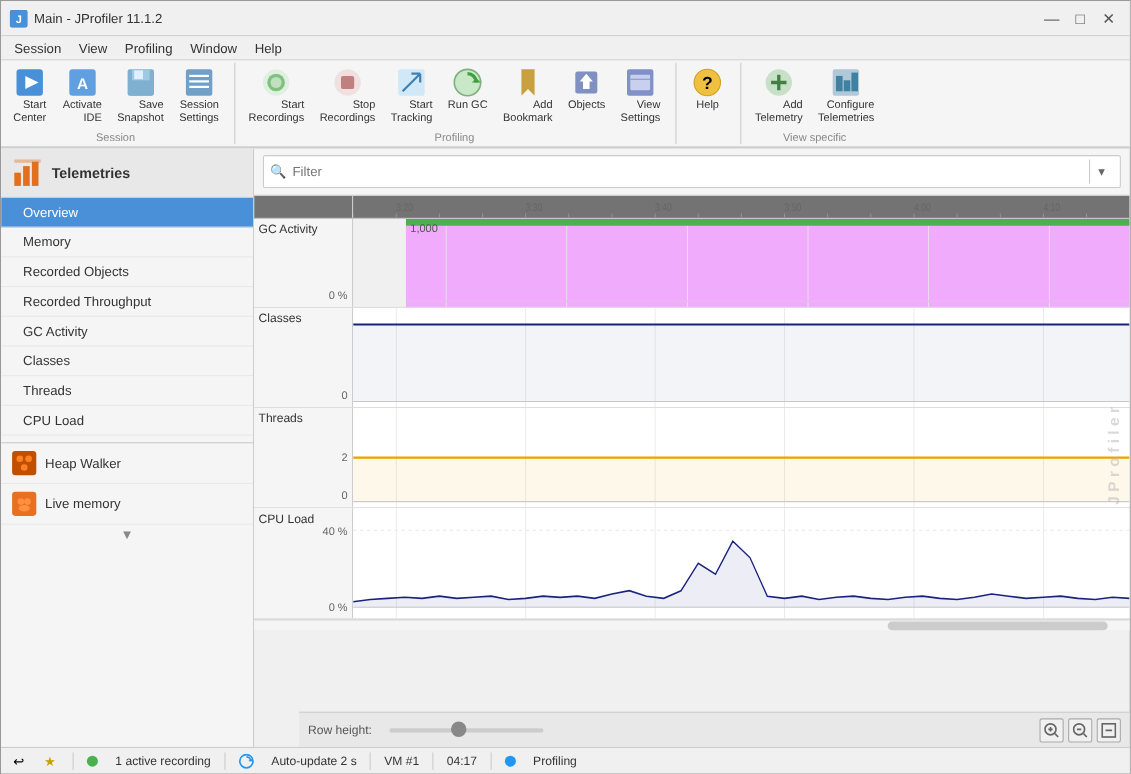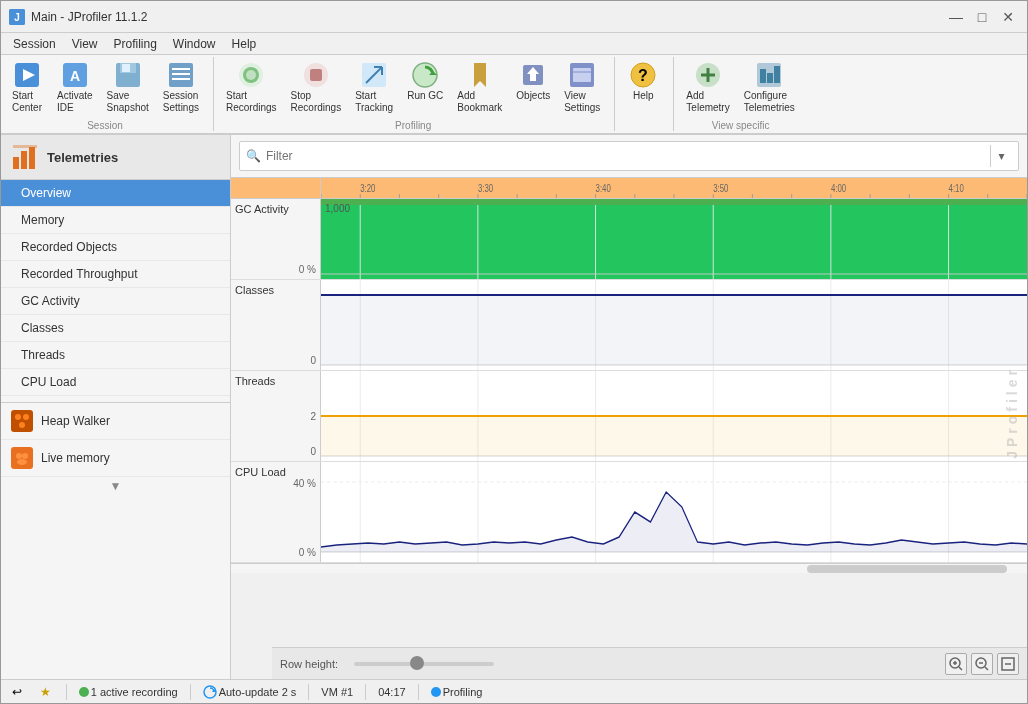--- a/index.html
+++ b/index.html
@@ -12,21 +12,21 @@
     .title-text { flex: 1; font-size: 12px; color: #333; }
     .title-controls { display: flex; gap: 4px; }
     .title-btn { width: 22px; height: 22px; border: none; background: transparent; cursor: pointer; font-size: 14px; display: flex; align-items: center; justify-content: center; color: #555; }
     
     .menu-bar { background: #f0f0f0; height: 22px; display: flex; align-items: center; padding: 0 4px; border-bottom: 1px solid #ccc; }
     .menu-item { padding: 2px 8px; cursor: pointer; font-size: 12px; color: #333; }
     
     .toolbar { background: #f5f5f5; border-bottom: 2px solid #ccc; display: flex; padding: 2px 4px; gap: 2px; }
     .tool-btn { display: flex; flex-direction: column; align-items: center; padding: 3px 5px; cursor: pointer; border: 1px solid transparent; border-radius: 2px; min-width: 44px; background: transparent; }
     .tool-btn-icon { width: 28px; height: 28px; display: flex; align-items: center; justify-content: center; font-size: 18px; }
-    .tool-btn-label { font-size: 10px; color: #333; text-align: left; line-height: 1.2; margin-top: 1px; }
+    .tool-btn-label { font-size: 10px; color: #333; text-align: right; line-height: 1.2; margin-top: 1px; }
     
     .main-content { display: flex; flex: 1; overflow: hidden; }
     
     .sidebar { width: 230px; background: #f5f5f5; border-right: 1px solid #ccc; display: flex; flex-direction: column; overflow: hidden; }
     .sidebar-telemetry { display: flex; align-items: center; padding: 8px 10px; background: #e8e8e8; border-bottom: 1px solid #ccc; }
     .telemetry-icon { width: 28px; height: 28px; margin-right: 8px; }
     .telemetry-label { font-size: 13px; font-weight: bold; color: #333; }
     
     .nav-item { padding: 6px 20px; cursor: pointer; font-size: 12px; color: #333; border-bottom: 1px solid #e8e8e8; }
     .nav-item.active { background: #4a90d9; color: white; }
@@ -47,21 +47,21 @@
     
     .bottom-bar { height: 32px; background: #e8e8e8; border-top: 1px solid #ccc; display: flex; align-items: center; padding: 0 8px; margin-left: 41px; }
     .row-height-label { font-size: 11px; color: #555; margin-right: 8px; }
     .slider-track { flex: 0 0 140px; height: 4px; background: #ccc; border-radius: 2px; position: relative; margin: 0 8px; }
     .slider-thumb { position: absolute; left: 40%; top: -6px; width: 14px; height: 14px; background: #888; border-radius: 50%; cursor: pointer; }
     .bottom-spacer { flex: 1; }
     .zoom-controls { display: flex; gap: 4px; }
     .zoom-btn { width: 22px; height: 22px; border: 1px solid #aaa; background: #f0f0f0; cursor: pointer; display: flex; align-items: center; justify-content: center; font-size: 14px; border-radius: 2px; }
     
     .status-bar { height: 24px; background: #f0f0f0; border-top: 1px solid #ccc; display: flex; align-items: center; padding: 0 8px; gap: 12px; font-size: 11px; color: #333; }
-    .status-item { display: flex; align-items: center; gap: 2px; }
+    .status-item { display: flex; align-items: center; gap: 16px; }
     .status-dot { width: 10px; height: 10px; border-radius: 50%; }
     .status-dot.green { background: #4caf50; }
     .status-dot.blue { background: #2196f3; }
     .status-divider { width: 1px; height: 16px; background: #ccc; }
     
     
     svg { display: block; }
     
     .toolbar-section-label { font-size: 10px; color: #888; text-align: center; margin-top: 2px; }
     
@@ -320,21 +320,21 @@
           <div class="filter-dropdown">▾</div>
         </div>
       </div>
 
       <div class="charts-area" style="position:relative;">
 
         <div class="profiler-watermark">
           <span class="profiler-watermark-text">JProfiler</span>
         </div>
 
-        <div style="display:flex; background:#fdba74; border-bottom:1px solid #ccc; position:sticky; top:0; z-index:10;">
+        <div style="display:flex; background:#737373; border-bottom:1px solid #ccc; position:sticky; top:0; z-index:10;">
           <div style="width:90px; min-width:90px; border-right:1px solid #ccc; height:20px;"></div>
           <div style="flex:1; position:relative; height:20px; overflow:hidden;">
             <svg width="100%" height="20" preserveAspectRatio="none" viewBox="0 0 900 20">
 
               <text x="50" y="14" font-size="10" fill="#666">3:20</text>
               <text x="200" y="14" font-size="10" fill="#666">3:30</text>
               <text x="350" y="14" font-size="10" fill="#666">3:40</text>
               <text x="500" y="14" font-size="10" fill="#666">3:50</text>
               <text x="650" y="14" font-size="10" fill="#666">4:00</text>
               <text x="800" y="14" font-size="10" fill="#666">4:10</text>
@@ -360,21 +360,21 @@
               <line x1="900" y1="16" x2="900" y2="20" stroke="#999" stroke-width="1"></line>
             </svg>
           </div>
         </div>
 
         <div style="display:flex; border-bottom:1px solid #ddd; position:relative;">
           <div style="width:90px;min-width:90px; display:flex; flex-direction:column; justify-content:space-between; border-right:1px solid #ccc; background:#f5f5f5; padding:4px 4px; font-size:10px; color:#666;">
             <span style="font-size:11px;color:#333;font-weight:500;margin-bottom:4px;">GC Activity</span>
             <span style="text-align:right;">0 %</span>
           </div>
-          <div style="flex:1; height:80px; position:relative; background:#22c55e; overflow:hidden;">
+          <div style="flex:1; height:80px; position:relative; background:#f0abfc; overflow:hidden;margin-left:48px;">
             <svg width="100%" height="80" preserveAspectRatio="none" viewBox="0 0 900 80">
 
               <line x1="50" y1="0" x2="50" y2="80" stroke="#e8e8e8" stroke-width="1"></line>
               <line x1="200" y1="0" x2="200" y2="80" stroke="#e8e8e8" stroke-width="1"></line>
               <line x1="350" y1="0" x2="350" y2="80" stroke="#e8e8e8" stroke-width="1"></line>
               <line x1="500" y1="0" x2="500" y2="80" stroke="#e8e8e8" stroke-width="1"></line>
               <line x1="650" y1="0" x2="650" y2="80" stroke="#e8e8e8" stroke-width="1"></line>
               <line x1="800" y1="0" x2="800" y2="80" stroke="#e8e8e8" stroke-width="1"></line>
 
               <line x1="0" y1="75" x2="900" y2="75" stroke="#ccc" stroke-width="1"></line>

